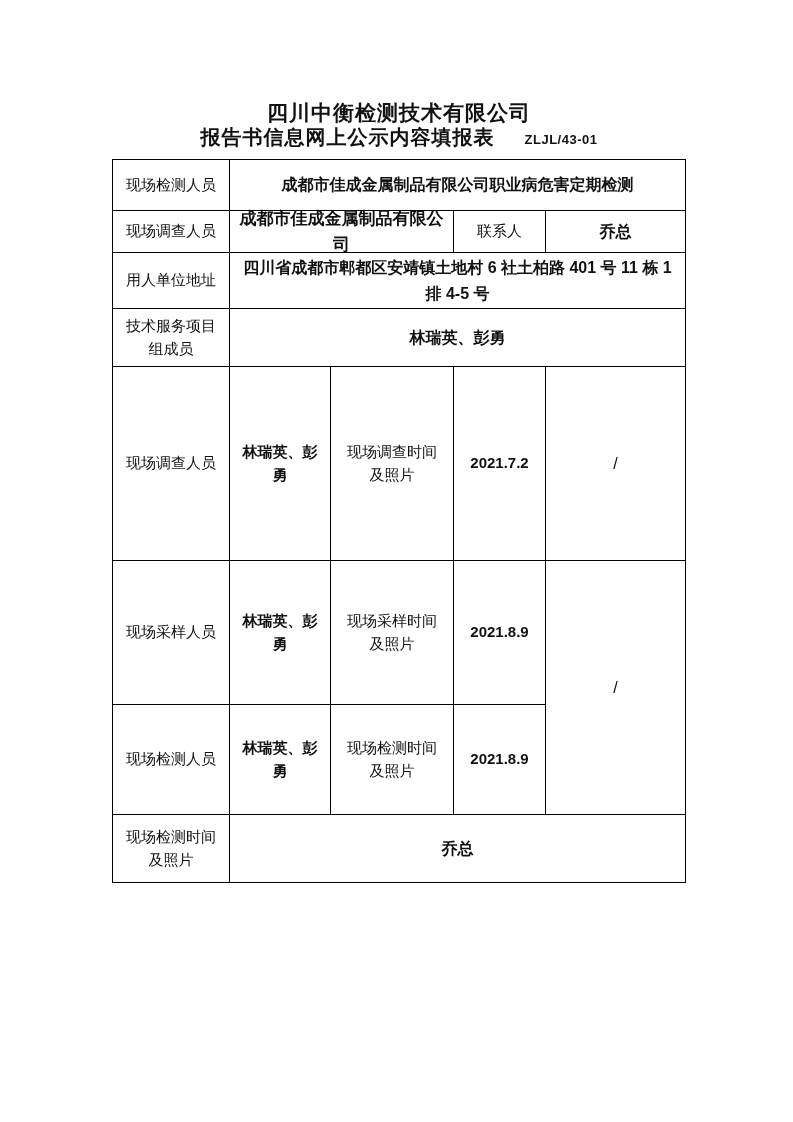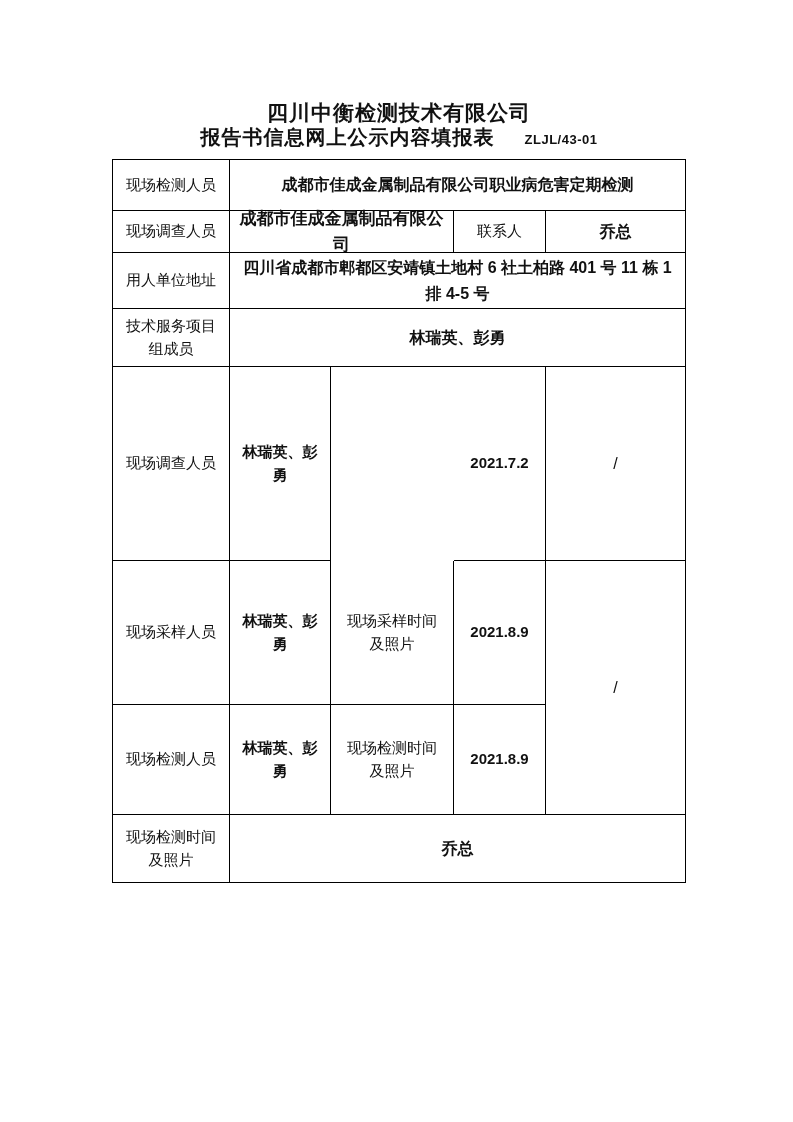--- a/index.html
+++ b/index.html
@@ -125,20 +125,21 @@
       <div class="cell val c-r2-cv">乔总</div>
 
       <div class="cell lbl c-r3-l">用人单位地址</div>
       <div class="cell addr c-r3-v">四川省成都市郫都区安靖镇土地村 6 社土柏路 401 号 11 栋 1 排 4-5 号</div>
 
       <div class="cell lbl c-r4-l">技术服务项目组成员</div>
       <div class="cell val c-r4-v">林瑞英、彭勇</div>
 
       <div class="cell lbl c-r5-1">现场调查人员</div>
       <div class="cell names c-r5-2">林瑞英、彭勇</div>
+      <div class="cell timelbl c-r5-3">现场调查时间及照片</div>
       <div class="cell datec c-r5-4">2021.7.2</div>
       <div class="cell slash c-r5-5">/</div>
 
       <div class="cell lbl c-r6-1">现场采样人员</div>
       <div class="cell names c-r6-2">林瑞英、彭勇</div>
       <div class="cell timelbl c-r6-3">现场采样时间及照片</div>
       <div class="cell datec c-r6-4">2021.8.9</div>
       <div class="cell slash c-merged">/</div>
 
       <div class="cell lbl c-r7-1">现场检测人员</div>

